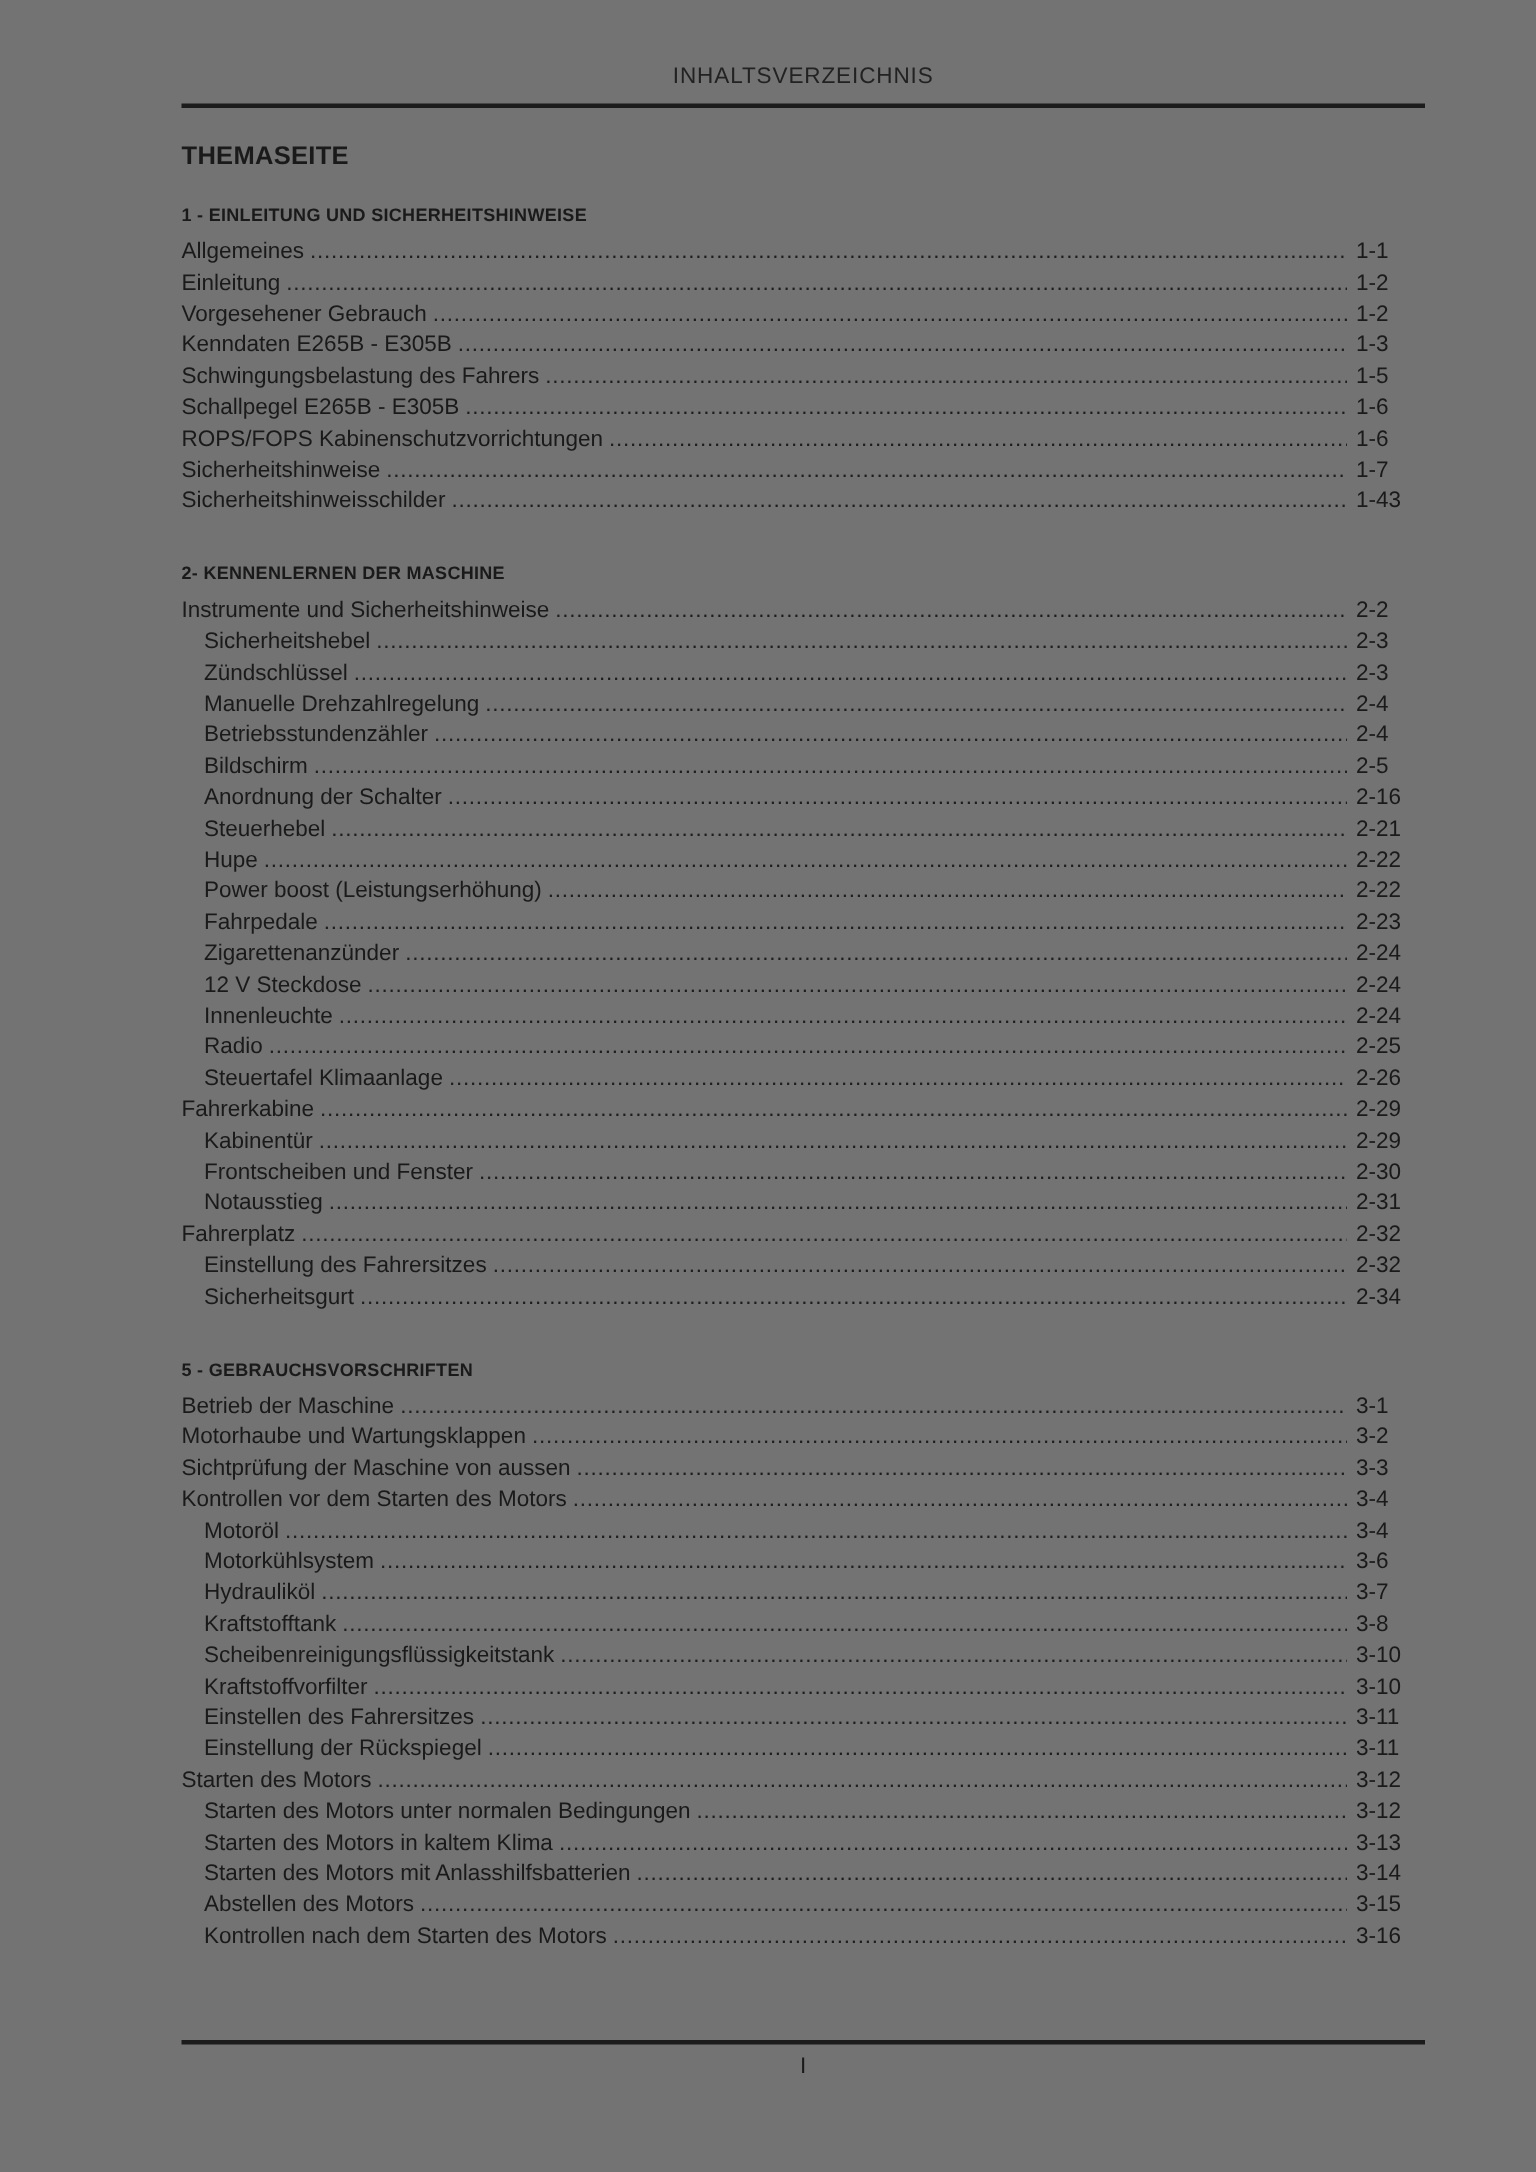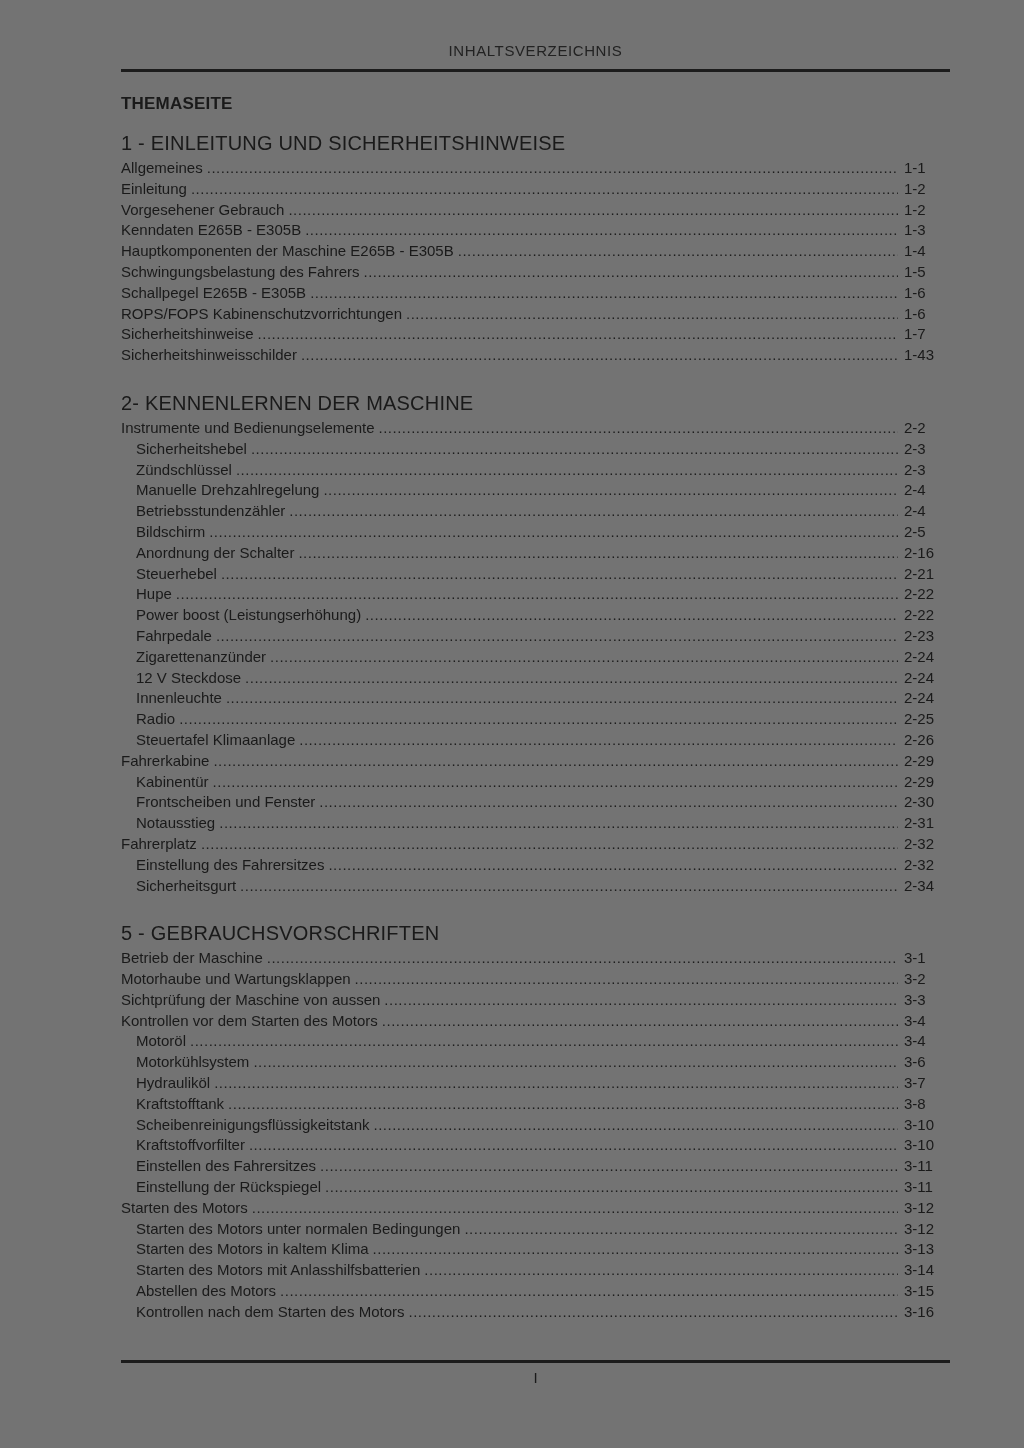--- a/index.html
+++ b/index.html
@@ -27,22 +27,22 @@
     justify-content: flex-start;
     margin-top: 22px;
     font-weight: bold;
     font-size: 17px;
     letter-spacing: 0.2px;
   }
   .toc section { margin-top: 26px; }
   .toc section:first-child { margin-top: 18px; }
   .toc h2 {
     margin: 0 0 4px 0;
-    font-size: 20px;
-    font-weight: normal;
+    font-size: 12px;
+    font-weight: bold;
     line-height: 22px;
     letter-spacing: 0.2px;
   }
   .row {
     display: flex;
     align-items: flex-end;
     font-size: 15px;
     line-height: 20.8px;
   }
   .row.lvl1 { padding-left: 15px; }
@@ -102,25 +102,20 @@
             <span class="label">Vorgesehener Gebrauch</span>
             <span class="dots"></span>
             <span class="pg">1-2</span>
           </div>
           <div class="row lvl0">
             <span class="label">Kenndaten E265B - E305B</span>
             <span class="dots"></span>
             <span class="pg">1-3</span>
           </div>
           <div class="row lvl0">
-            <span class="label">Hauptkomponenten der Maschine E265B - E305B</span>
-            <span class="dots"></span>
-            <span class="pg">1-4</span>
-          </div>
-          <div class="row lvl0">
             <span class="label">Schwingungsbelastung des Fahrers</span>
             <span class="dots"></span>
             <span class="pg">1-5</span>
           </div>
           <div class="row lvl0">
             <span class="label">Schallpegel E265B - E305B</span>
             <span class="dots"></span>
             <span class="pg">1-6</span>
           </div>
           <div class="row lvl0">
@@ -135,21 +130,21 @@
           </div>
           <div class="row lvl0">
             <span class="label">Sicherheitshinweisschilder</span>
             <span class="dots"></span>
             <span class="pg">1-43</span>
           </div>
         </section>
         <section>
           <h2>2- KENNENLERNEN DER MASCHINE</h2>
           <div class="row lvl0">
-            <span class="label">Instrumente und Bedienungselemente</span>
+            <span class="label">Instrumente und Sicherheitshinweise</span>
             <span class="dots"></span>
             <span class="pg">2-2</span>
           </div>
           <div class="row lvl1">
             <span class="label">Sicherheitshebel</span>
             <span class="dots"></span>
             <span class="pg">2-3</span>
           </div>
           <div class="row lvl1">
             <span class="label">Zündschlüssel</span>

